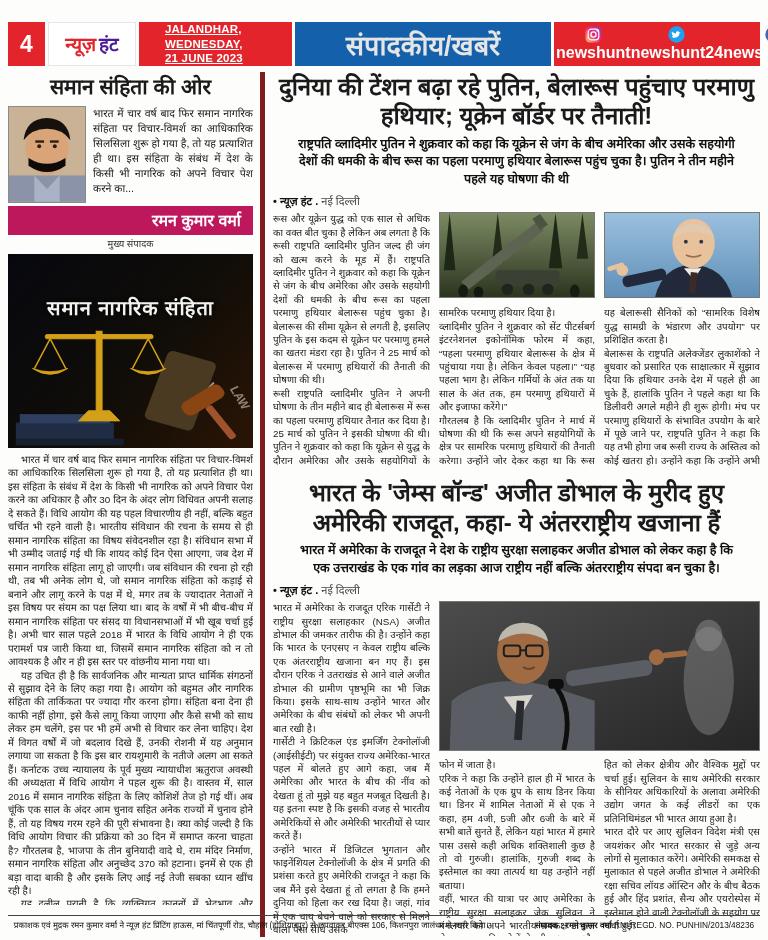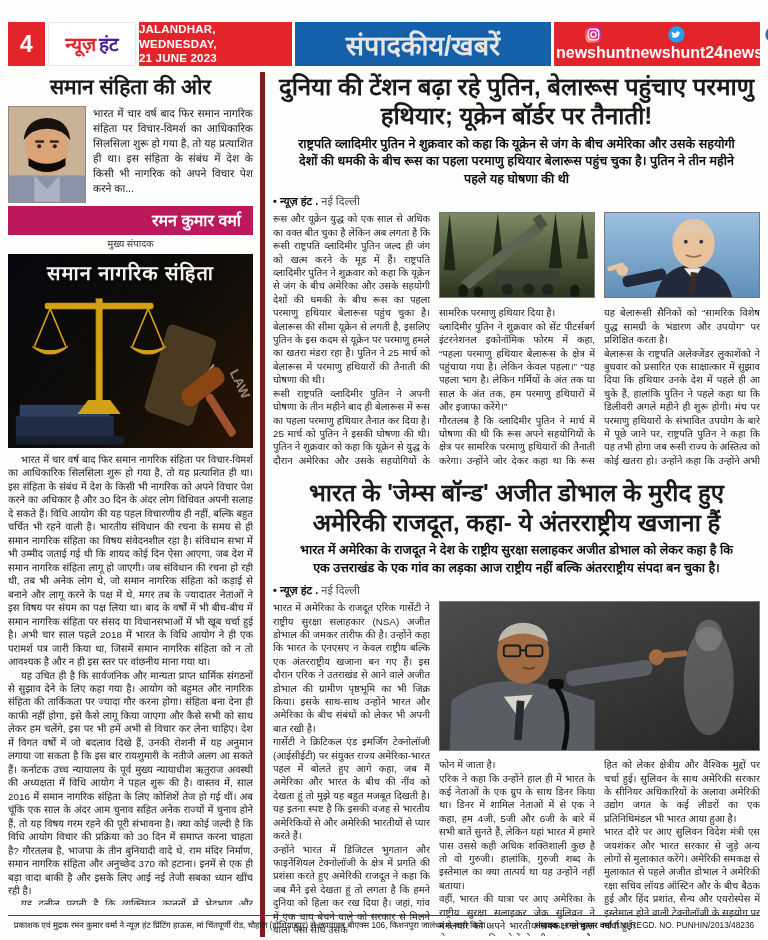--- a/index.html
+++ b/index.html
@@ -9,22 +9,22 @@
           padding:22px 8px 0 8px; overflow:hidden; }
 
   
   .header { display:flex; height:44px; gap:3px; }
   .hdr-num { width:37px; background:#e3242b; color:#fff; font-size:23px; font-weight:bold;
              display:flex; align-items:center; justify-content:center; }
   .hdr-logo { width:88px; background:#fff; border:1px solid #e6e6e6; display:flex; align-items:center;
               justify-content:center; font-weight:bold; font-size:19px; gap:3px; }
   .hdr-logo .lg1 { color:#e3242b; } .hdr-logo .lg2 { color:#4c1d95; }
   .hdr-date { width:153px; background:#e3242b; color:#fff; font-weight:bold; font-size:11.5px;
-              line-height:1.3; display:flex; align-items:center; padding-left:0;
-              white-space:pre-line; letter-spacing:.2px; }
+              line-height:1.3; display:flex; align-items:center; padding-left:26px;
+              white-space:pre-line; letter-spacing:.2px;text-decoration:underline; }
   .hdr-section { flex:1; background:#1560ab; color:#e5e5e5; display:flex; align-items:center;
                  justify-content:center; font-size:27px; font-weight:bold; }
   .hdr-social { width:206px; background:#e3242b; display:flex; align-items:center;
                 justify-content:space-evenly; padding:2px 2px; }
   .soc { display:flex; flex-direction:column; align-items:center; gap:1px; color:#fff;
          font-size:16px; font-weight:bold; }
   .soc svg { width:17px; height:17px; display:block; }
 
   
   .main { display:flex; margin-top:6px; }
@@ -35,21 +35,21 @@
   .ed-title { font-size:21px; font-weight:bold; text-align:center; margin:0 0 6px; }
   .ed-intro-wrap { min-height:100px; }
   .ed-photo { float:left; width:78px; height:97px; margin:0 7px 2px 0; border:1px solid #8a8a8a; background:#cdb79a; }
   .ed-intro { font-size:10.6px; line-height:1.42; text-align:justify; }
   .ed-author-bar { clear:both; background:#be185d; color:#fff; font-size:16px; font-weight:bold;
                    text-align:right; padding:3px 12px 4px 0; }
   .ed-role { text-align:center; font-size:9.5px; color:#333; margin:2px 0 4px; }
   .ed-ill { height:194px; background:linear-gradient(130deg,#07080f 0%,#100d08 55%,#2b1505 100%);
             display:flex; flex-direction:column; overflow:hidden; }
   .ed-ill-title { text-align:center; color:#f2f2ef; font-size:20px; font-weight:bold; padding-top:5px;
-                  letter-spacing:1px; text-shadow:0 0 4px #000; }
+                  letter-spacing:1px; text-shadow:0 0 4px #000;margin-top:35px; }
   .ed-ill svg { flex:1; width:100%; }
   .ed-body { margin-top:5px; font-size:9.9px; line-height:1.36; text-align:justify; height:452px; overflow:hidden; }
   .ed-body p { margin:0; text-indent:13px; }
 
   
   .a-headline { font-size:24px; line-height:1.22; font-weight:bold; text-align:center; margin:0 4px 5px; }
   .a-subhead { font-size:12.6px; font-weight:bold; text-align:center; line-height:1.4; margin:0 22px 5px; color:#111; }
   .byline { font-size:11px; margin:0 0 4px; color:#444; }
   .byline .bb { font-weight:bold; color:#111; }
   .cols { font-size:9.8px; line-height:1.37; text-align:justify; white-space:pre-line; overflow:hidden; }

